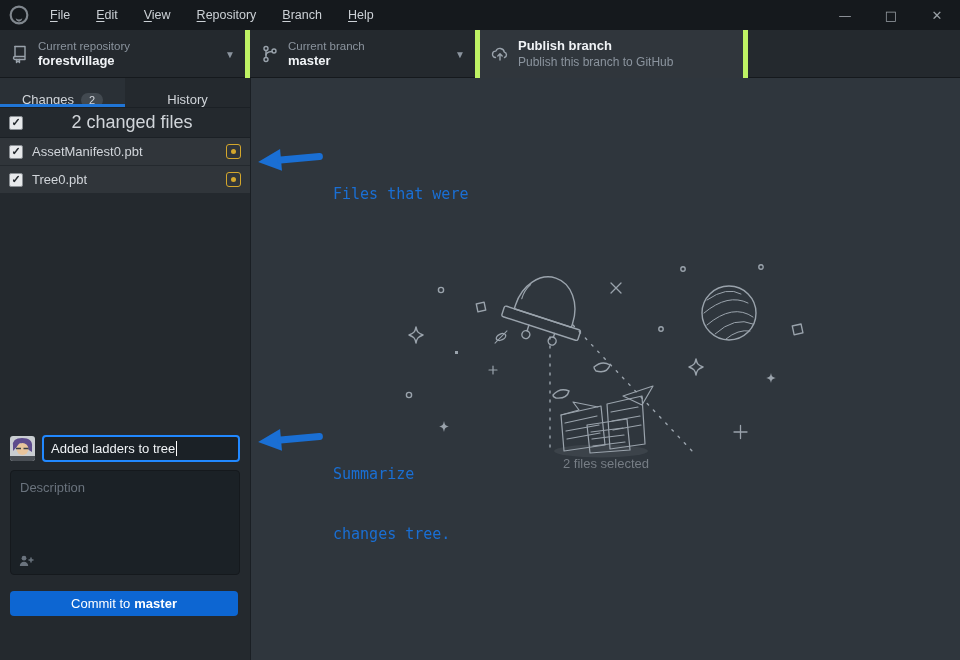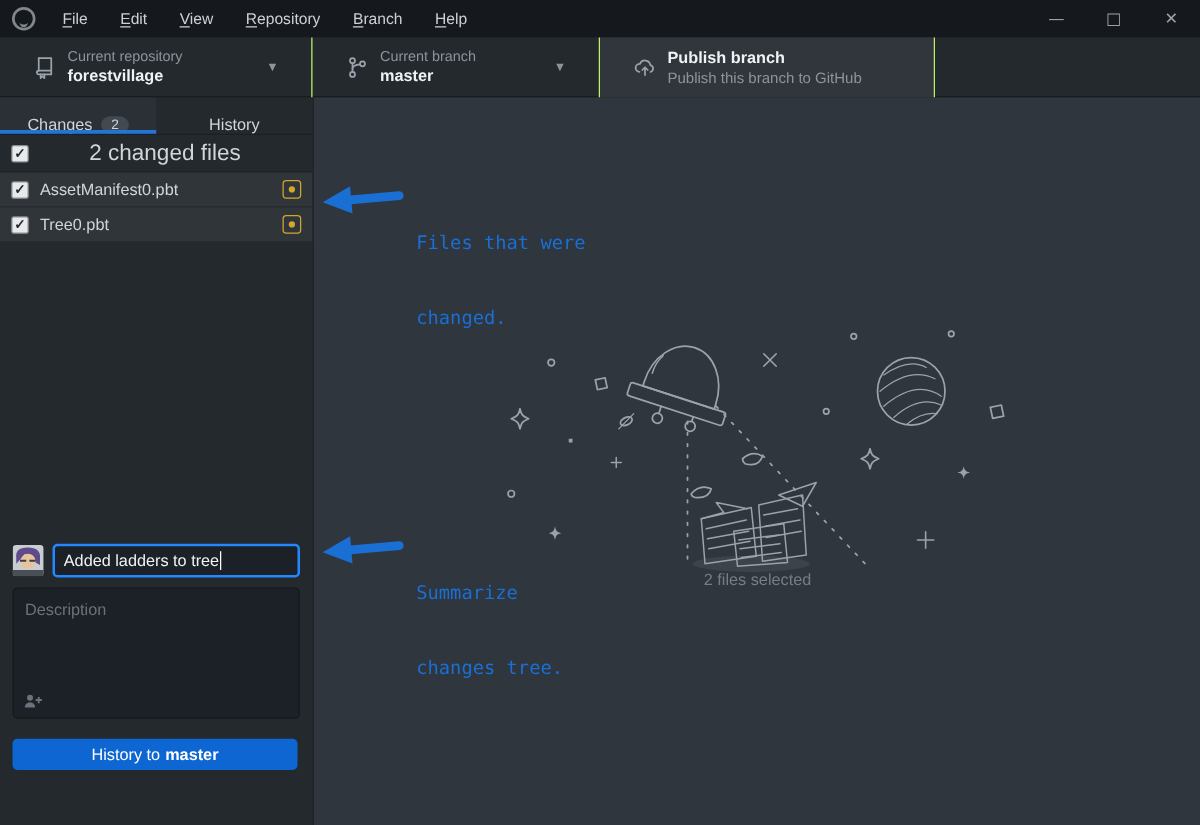--- a/index.html
+++ b/index.html
@@ -14,21 +14,21 @@
   .menubar { display:flex; gap:4px; }
   .menu-item { color:#ccd1d6; font-size:12.5px; padding:4px 11px; cursor:default; }
   .menu-item u { text-underline-offset:2px; }
   .win-controls { margin-left:auto; display:flex; align-items:center; height:30px; }
   .win-btn { width:46px; height:30px; display:flex; align-items:center; justify-content:center;
     color:#9aa0a6; font-size:13px; font-family:"DejaVu Sans", sans-serif; }
 
   
   .toolbar { position:absolute; left:0; top:30px; width:960px; height:48px; background:#24292e;
     display:flex; border-bottom:1px solid #15191d; }
-  .tb-section { display:flex; align-items:center; height:48px; border-right:1px solid #bef264; padding:0 26px; }
+  .tb-section { display:flex; align-items:center; height:48px; border-right:5px solid #bef264; padding:0 10px; }
   .tb-repo { width:250px; }
   .tb-branch { width:230px; }
   .tb-publish { width:268px; background:#30363c; }
   .tb-icon { width:20px; height:20px; flex:0 0 auto; margin-right:8px; }
   .tb-text { display:flex; flex-direction:column; line-height:1.25; min-width:0; }
   .tb-label { color:#8b949e; font-size:11.5px; }
   .tb-value { color:#f0f3f6; font-size:13px; font-weight:bold; }
   .tb-sub { color:#8b949e; font-size:12px; }
   .tb-chevron { margin-left:auto; color:#8b949e; font-size:10px; }
 
@@ -196,21 +196,21 @@
       </div>
       <div class="description-box">
         <span class="description-placeholder">Description</span>
         <svg class="coauthor-icon" width="15" height="12" viewBox="0 0 15 12">
           <circle cx="5" cy="3.2" r="2.4" fill="#6a737d"></circle>
           <path d="M0.8 11 a4.2 4.2 0 0 1 8.4 0 z" fill="#6a737d"></path>
           <path d="M12 2.5 v5 M9.5 5 h5" stroke="#6a737d" stroke-width="1.5"></path>
         </svg>
       </div>
       <button class="commit-btn">
-        <span>History to</span>
+        <span>Commit to</span>
         <b>master</b>
       </button>
     </div>
 
   </div>
 
   <div class="main">
 
     <svg class="illustration line-art" viewBox="0 0 410 210">
 
@@ -270,21 +270,20 @@
     </svg>
     <div class="main-caption">2 files selected</div>
 
     <div class="annotation ann-files">
       <svg class="ann-arrow" viewBox="0 0 68 26">
         <polygon points="1,13 24,2 24,24" fill="#1a6fd4"></polygon>
         <rect x="20" y="9.5" width="46" height="7" rx="3.5" fill="#1a6fd4"></rect>
       </svg>
       <div class="ann-text">
         <div>Files that were</div>
-        <div>changed.</div>
       </div>
     </div>
 
     <div class="annotation ann-summary">
       <svg class="ann-arrow" viewBox="0 0 68 26">
         <polygon points="1,13 24,2 24,24" fill="#1a6fd4"></polygon>
         <rect x="20" y="9.5" width="46" height="7" rx="3.5" fill="#1a6fd4"></rect>
       </svg>
       <div class="ann-text">
         <div>Summarize</div>

